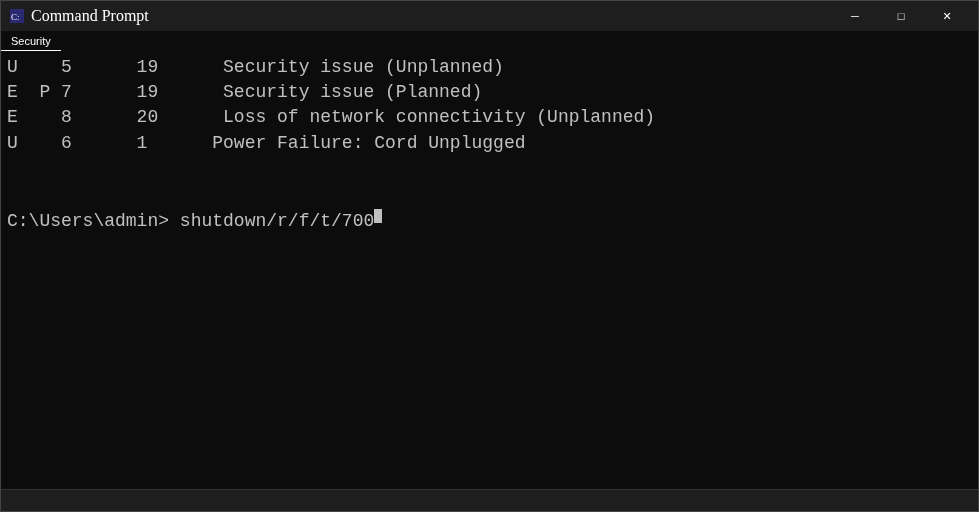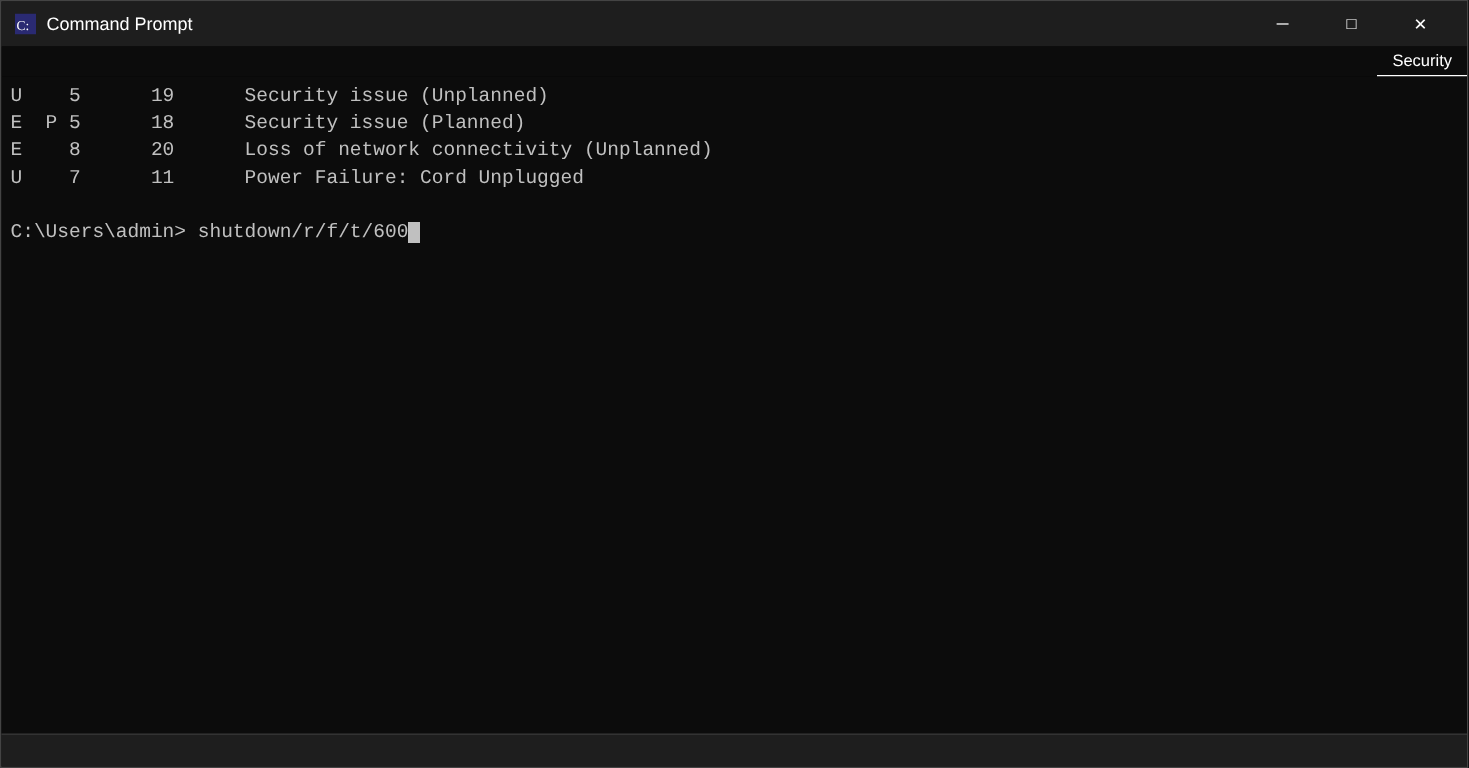--- a/index.html
+++ b/index.html
@@ -41,23 +41,23 @@
       flex-shrink: 0;
     }
 
     .title-bar-icon svg {
       width: 14px;
       height: 14px;
     }
 
     .title-bar-title {
       color: #fff;
-      font-size: 12px;
+      font-size: 16px;
       flex: 1;
-      font-family: Liberation Sans, sans-serif;
+      font-family: Liberation Serif, serif;
     }
 
     .title-bar-controls {
       display: flex;
       gap: 0;
       margin-left: auto;
     }
 
     .title-bar-btn {
       width: 46px;
@@ -72,21 +72,20 @@
       justify-content: center;
       font-family: 'Segoe UI', sans-serif;
     }
 
     .tab-bar {
       background: #0c0c0c;
       height: 20px;
       display: flex;
       align-items: center;
       flex-shrink: 0;
-      justify-content: flex-end;
     }
 
     .tab-item {
       color: #c0c0c0;
       font-size: 11px;
       padding: 0 10px;
       height: 100%;
       display: flex;
       align-items: center;
       font-family: 'Segoe UI', sans-serif;
@@ -97,33 +96,34 @@
       color: #fff;
       border-bottom: 1px solid #fff;
     }
 
     .terminal-body {
       background: #0c0c0c;
       flex: 1;
       padding: 4px 6px;
       color: #c0c0c0;
       font-family: 'Consolas', 'Courier New', monospace;
-      font-size: 13px;
+      font-size: 18px;
       line-height: 1.4;
       overflow: hidden;
     }
 
     .terminal-line {
       white-space: pre;
       color: #c0c0c0;
     }
 
     .prompt-line {
       display: flex;
-      align-items: center;
+      align-items: flex-start;
+      margin-top: 28px;
     }
 
     .prompt-text {
       color: #c0c0c0;
       white-space: pre;
     }
 
     .cursor {
       display: inline-block;
       width: 8px;
@@ -175,27 +175,27 @@
   </div>
 
   <div class="tab-bar">
     <div class="tab-item active">
       <span>Security</span>
     </div>
   </div>
 
   <div class="terminal-body">
     <div class="terminal-line">U    5      19      Security issue (Unplanned)</div>
-    <div class="terminal-line">E  P 5      18      Security issue (Planned)</div>
+    <div class="terminal-line">E  P 7      19      Security issue (Planned)</div>
     <div class="terminal-line">E    8      20      Loss of network connectivity (Unplanned)</div>
-    <div class="terminal-line">U    7      11      Power Failure: Cord Unplugged</div>
+    <div class="terminal-line">U    6      1      Power Failure: Cord Unplugged</div>
     <div class="terminal-line">&nbsp;</div>
     <div class="prompt-line">
       <span class="prompt-text">C:\Users\admin&gt; </span>
-        <span class="prompt-text">shutdown/r/f/t/600</span>
+        <span class="prompt-text">shutdown/r/f/t/700</span>
         <span class="cursor"></span>
     </div>
   </div>
 
   <div class="status-bar">
     <span class="status-text"></span>
   </div>
 </div>
 
 </body></html>

